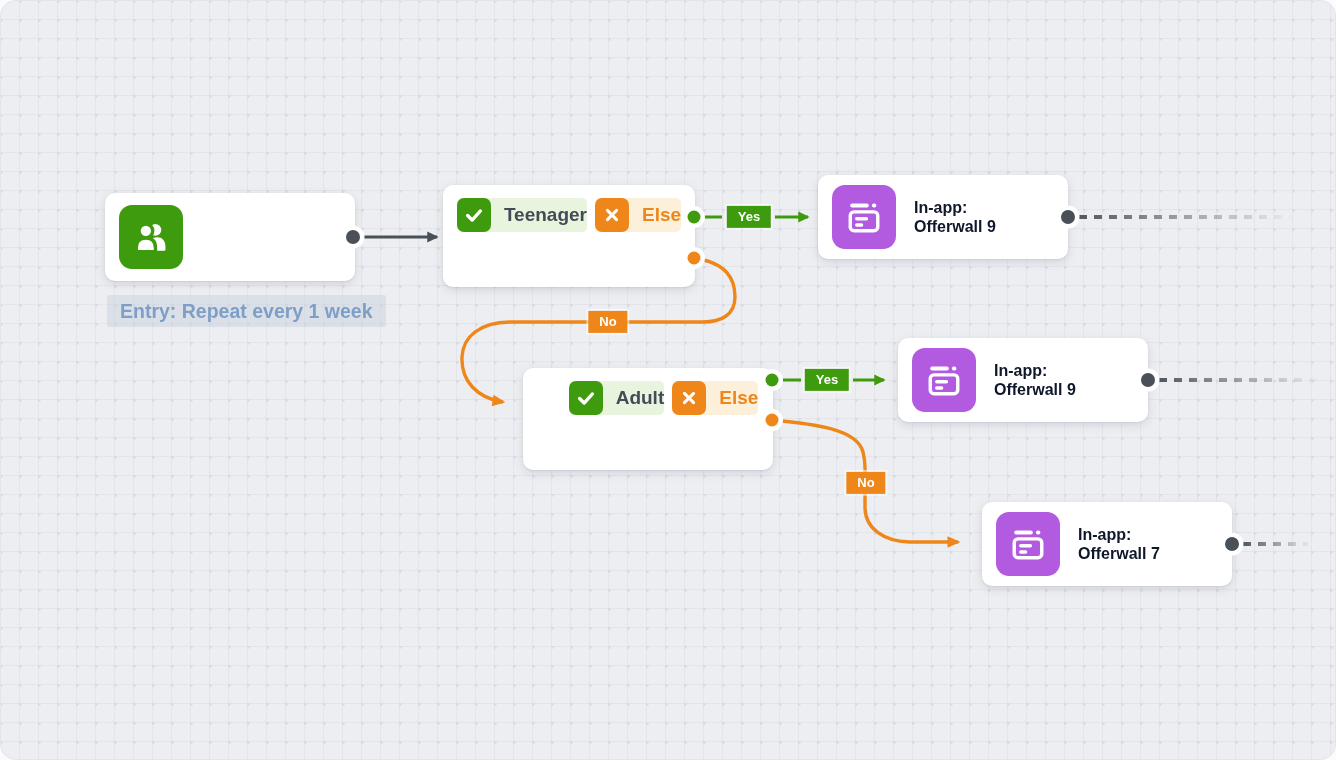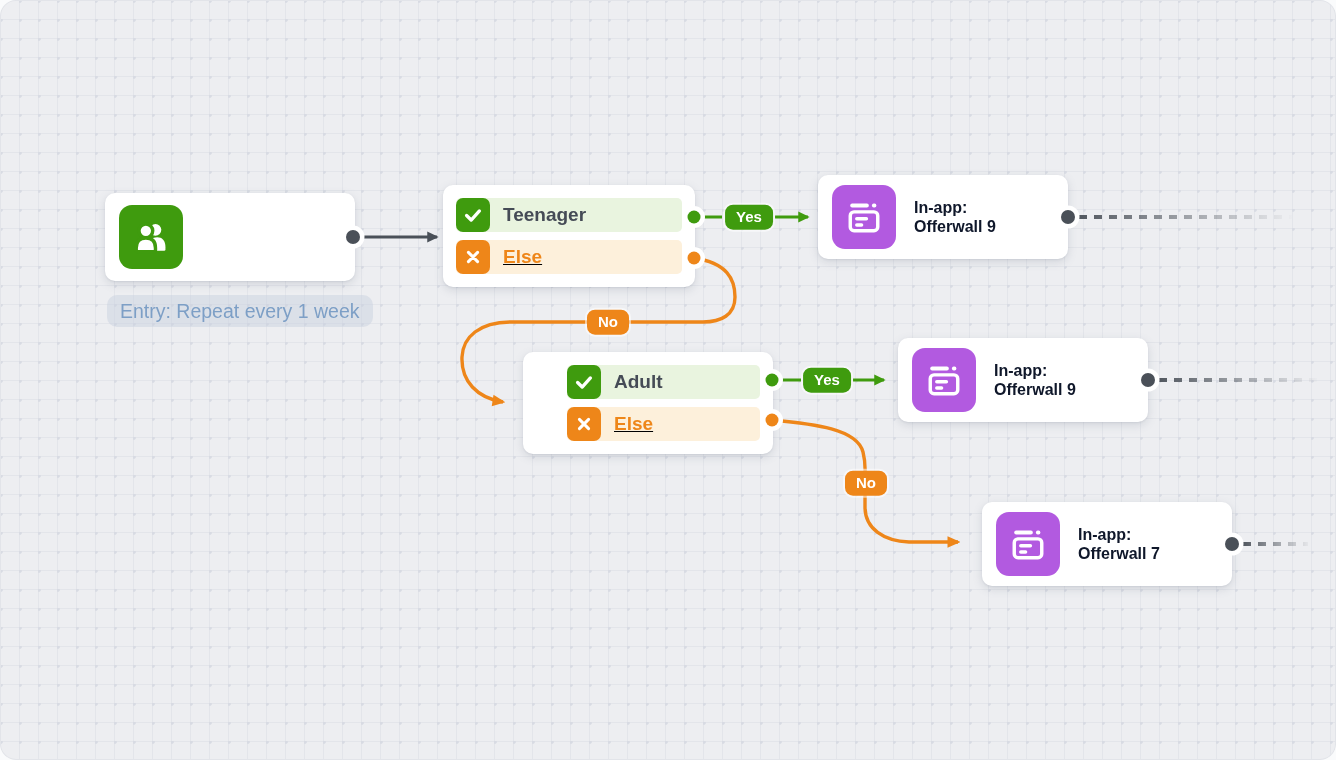--- a/index.html
+++ b/index.html
@@ -53,34 +53,34 @@
   .node-title {
     margin-left: 18px;
     font-size: 16px;
     font-weight: 700;
     color: #0f172a;
     line-height: 1.2;
   }
   .audience-title { width: 148px; }
 
   .decision {
-    flex-direction: column;
+    flex-direction: row;
     justify-content: center;
     align-items: stretch;
     padding: 13px;
     gap: 8px;
   }
   .drow {
     height: 34px;
     border-radius: 5px;
     display: flex;
     align-items: center;
   }
   .drow-yes { background: #e9f4df; }
-  .drow-else { background: #fdf0db; text-decoration: underline; }
+  .drow-else { background: #fdf0db; }
   .drow .mini-icon {
     width: 34px; height: 34px;
     border-radius: 7px;
     flex: 0 0 34px;
     display: flex; align-items: center; justify-content: center;
   }
   .mini-green { background: #3f9b0e; }
   .mini-orange { background: #ee8619; }
   .drow .drow-label {
     margin-left: 13px;
@@ -88,40 +88,40 @@
     font-weight: 700;
   }
   .label-dark { color: #454b56; }
   .label-orange { color: #ee8619; }
 
   .badge {
     position: absolute;
     z-index: 4;
     transform: translate(-50%, -50%);
     color: #ffffff;
-    font-size: 15px;
+    font-size: 13px;
     font-weight: 700;
     padding: 3px 11px;
-    border-radius: 8px;
+    border-radius: 0;
     box-shadow: 0 0 0 2px rgba(255,255,255,0.55);
     line-height: 1.25;
   }
   .badge-green { background: #3f9b0e; }
   .badge-orange { background: #ee8619; text-align: right; }
 
   .entry-pill {
     position: absolute;
     left: 107px; top: 295px;
     z-index: 2;
     background: rgba(201,210,224,0.5);
     color: #7d9fc6;
     font-size: 19.5px;
-    font-weight: 400;
+    font-weight: 700;
     padding: 4px 13px;
-    border-radius: 10px;
+    border-radius: 2px;
     line-height: 1.25;
   }
 </style>
 </head>
 <body>
 
 <div class="canvas">
 
   <svg class="layer edges" viewBox="0 0 1336 760">
     <defs>
@@ -210,21 +210,21 @@
         <rect x="19" y="32" width="19" height="5" rx="2.5"></rect>
         <rect x="19" y="41" width="12" height="5" rx="2.5"></rect>
       </svg>
     </div>
     <div class="node-title">
       <div>In-app:</div>
       <div>Offerwall 9</div>
     </div>
   </div>
 
-  <div class="card decision" style="left:523px; top:352px; width:250px; height:102px;padding-left:44px;">
+  <div class="card decision" style="left:523px; top:368px; width:250px; height:102px;padding-left:44px;">
     <div class="drow drow-yes">
       <span class="mini-icon mini-green">
         <svg width="22" height="22" viewBox="0 0 24 24">
             <path d="M5 12.5 L10 17.5 L19 7.5" stroke="#ffffff" stroke-width="3.6" fill="none" stroke-linecap="round" stroke-linejoin="round"></path>
           </svg>
       </span>
       <span class="drow-label label-dark">Adult</span>
     </div>
     <div class="drow drow-else">
       <span class="mini-icon mini-orange">

